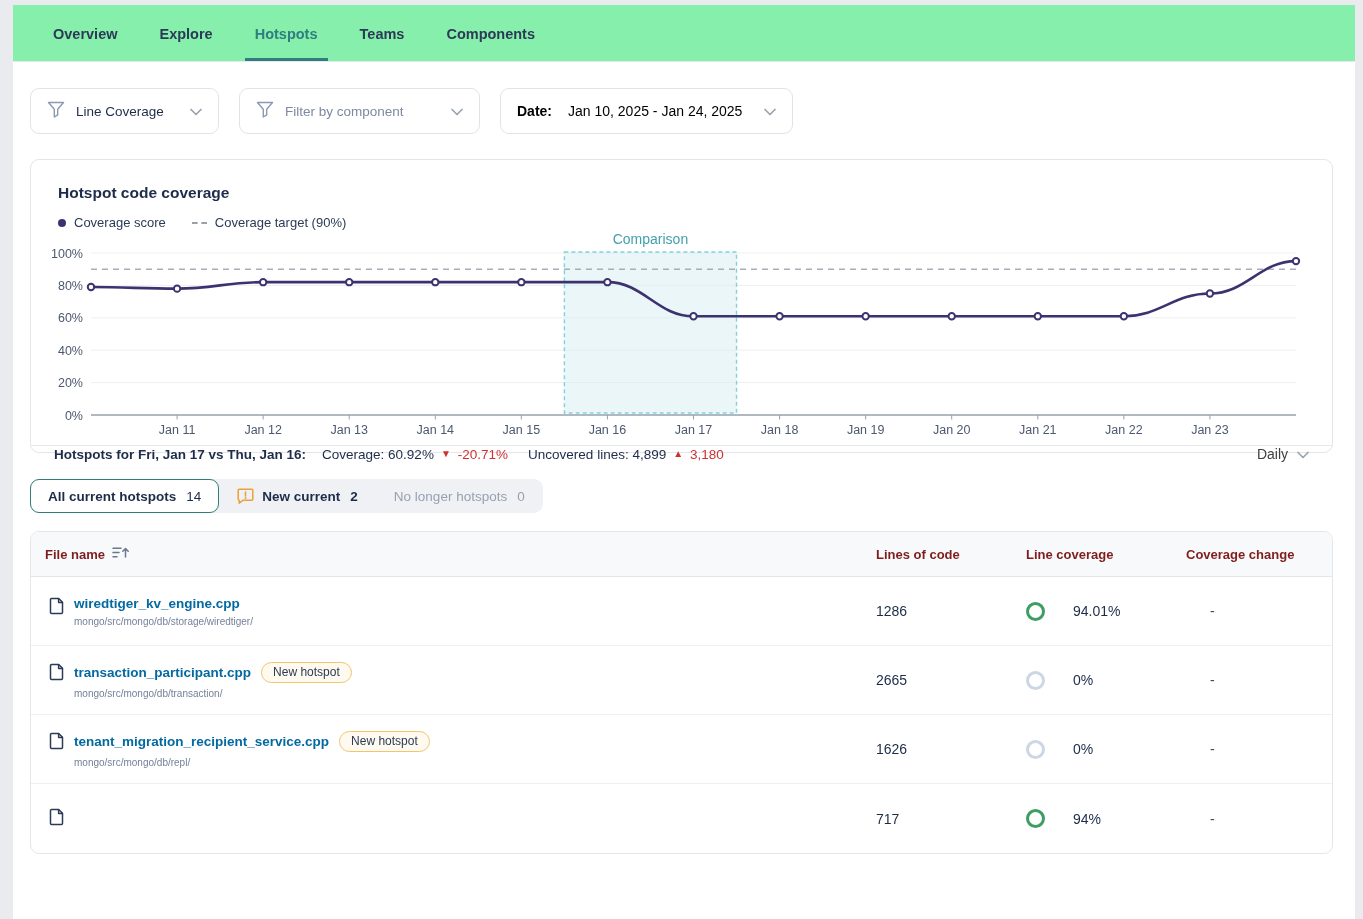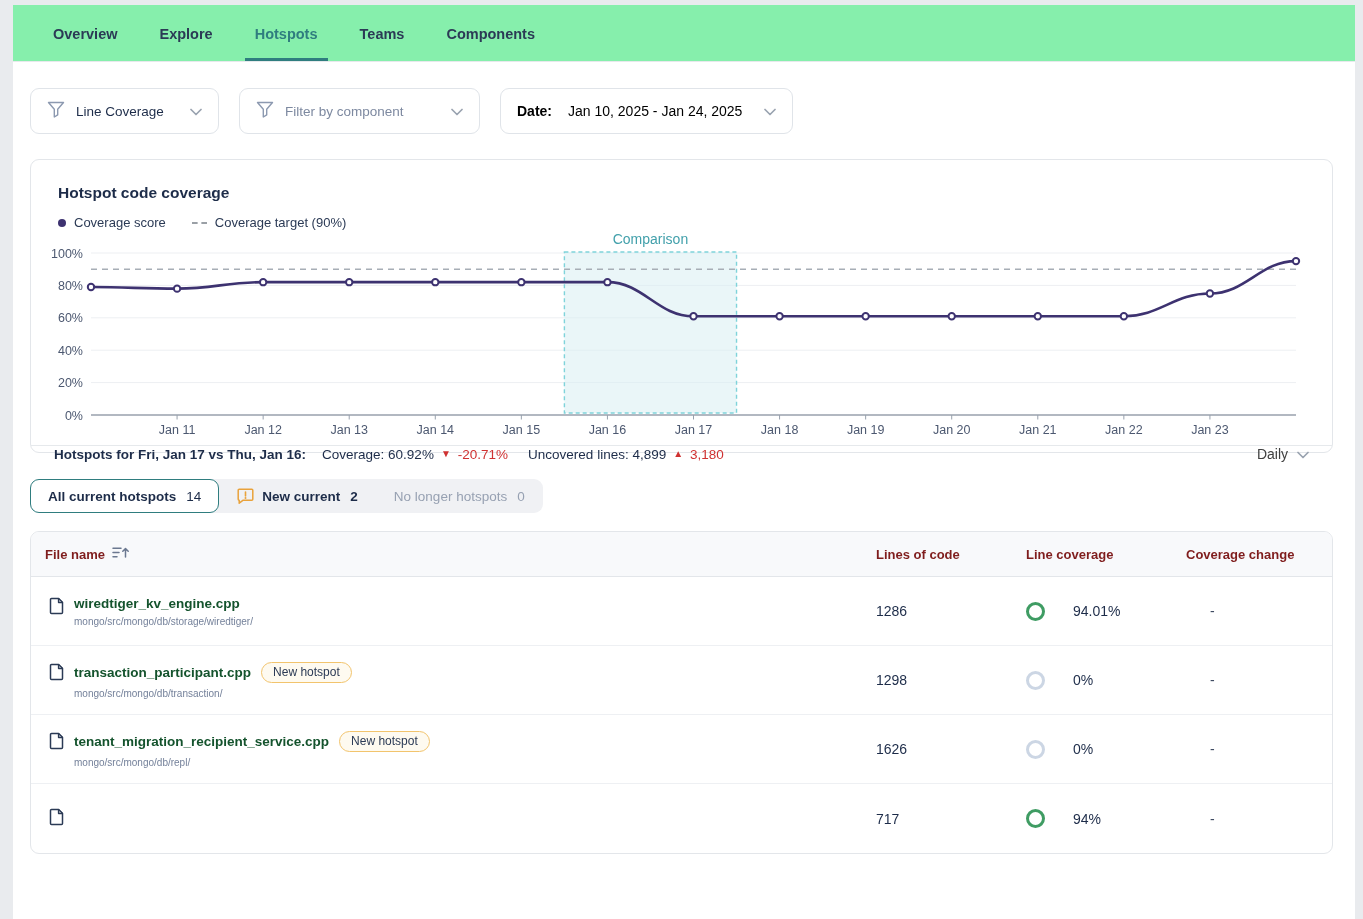--- a/index.html
+++ b/index.html
@@ -56,21 +56,21 @@
   
   .table-card { margin-top:18px; overflow:hidden; min-height:320px; }
   .trow { display:grid; grid-template-columns:1fr 150px 160px 146px; align-items:center; }
   .thead { background:#f8f9fb; height:45px; border-bottom:1px solid #e3e6ea; font-size:13px; font-weight:600; color:#7f1d1d; }
   .thead .cell:first-child { padding-left:14px; display:flex; align-items:center; gap:7px; cursor:pointer; }
   .tbody .trow { height:69px; border-bottom:1px solid #eef0f3; cursor:pointer; }
   .tbody .trow:last-child { border-bottom:none; }
   .filecell { display:flex; align-items:flex-start; gap:10px; padding-left:18px; }
   .fileicon { width:15px; height:18px; margin-top:1px; flex:none; }
   .fname-line { display:flex; align-items:center; gap:10px; }
-  .fname { font-size:13.5px; font-weight:700; color:#14532d; }
+  .fname { font-size:13.5px; font-weight:700; color:#0369a1; }
   .fpath { font-size:10px; color:#74819a; margin-top:5px; }
   .badge { font-size:12px; color:#2b3a55; background:var(--badge-bg); border:1px solid var(--badge-border); border-radius:11px; padding:2.5px 11px; white-space:nowrap; }
   .num { font-size:14px; color:#1d2c49; }
   .covcell { display:flex; align-items:center; gap:28px; }
   .ring { width:19px; height:19px; border-radius:50%; border:3px solid var(--ring-gray); flex:none; }
   .ring.green { border-color:var(--ring-green); }
   .chg { font-size:14px; color:#3f4c63; padding-left:24px; }
 </style>
 </head>
 <body>
@@ -302,21 +302,21 @@
   </svg>
 </span>
       <div>
         <div class="fname-line">
           <span class="fname">transaction_participant.cpp</span>
           <span class="badge">New hotspot</span>
         </div>
         <div class="fpath">mongo/src/mongo/db/transaction/</div>
       </div>
     </div>
-    <div class="num">1298</div>
+    <div class="num">2665</div>
     <div class="covcell">
       <span class="ring"></span>
       <span class="num">0%</span>
     </div>
     <div class="chg">-</div>
   </div>
 
   <div class="trow">
     <div class="filecell">
       <span class="icon-slot">

